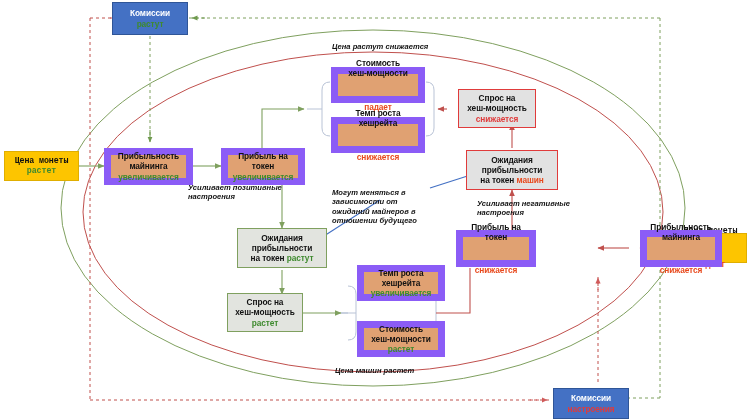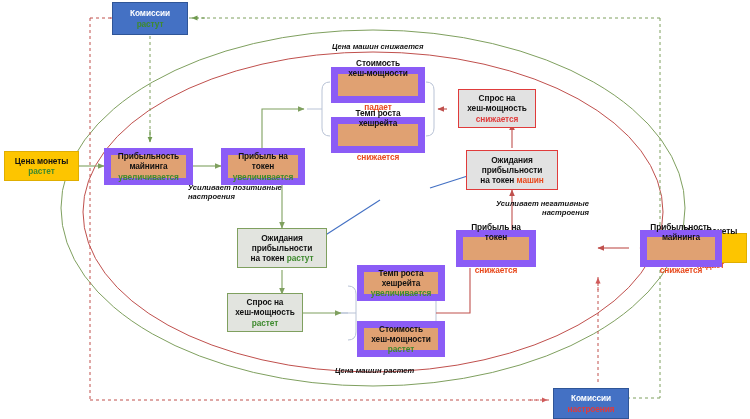--- a/index.html
+++ b/index.html
@@ -28,21 +28,21 @@
     justify-content: center;
     text-align: center;
     font-size: 8.3px;
     font-weight: bold;
     line-height: 10.2px;
     color: #111111;
     letter-spacing: -0.1px;
   }
   .node .l1, .node .l2, .node .l3 { display: block; white-space: nowrap; }
   .tan   { background: #e0a172; border: 7px solid #8b5cf6; }
-  .gold  { background: #fdc500; border: 1px solid #e0ae00; }
+  .gold  { background: #fdc500; border: 1px solid #e0ae00; font-family: Liberation Mono, monospace; }
   .grayG { background: #e2e4df; border: 1px solid #7fa05f; }
   .grayR { background: #e2e2e2; border: 1px solid #e03b3b; }
   .blue  { background: #4471c4; border: 1px solid #2f5597; color: #ffffff; }
   .up    { color: #3e8a2e; text-align: right; }
   .down  { color: #e8491d; margin-top: 23px; }
   .downr { color: #e03b3b; }
   .annot {
     position: absolute;
     font-style: italic;
     font-weight: bold;
@@ -230,24 +230,28 @@
     <span class="l2">хешрейта</span>
     <span class="l3 up">увеличивается</span>
   </div>
 
   <div class="node tan" style="left:357px; top:321px; width:88px; height:36px;">
     <span class="l1">Стоимость</span>
     <span class="l2">хеш-мощности</span>
     <span class="l3 up">растет</span>
   </div>
 
-  <div class="annot" style="left:332px; top:42px;">Цена машин снижается</div>
+  <div class="annot" style="left:332px; top:42px;">Цена растут снижается</div>
 
   <div class="annot" style="left:335px; top:366px;">Цена машин растет</div>
 
   <div class="annot" style="left:188px; top:183px;">Усиливает позитивные
 настроения</div>
 
-  <div class="annot" style="left:496px; top:199px;text-align:right;">Усиливает негативные
+  <div class="annot" style="left:477px; top:199px;">Усиливает негативные
 настроения</div>
 
+  <div class="annot" style="left:332px; top:188px;">Могут меняться в
+зависимости от
+ожиданий майнеров в
+отношении будущего</div>
 
 </div>
 
 </body></html>

